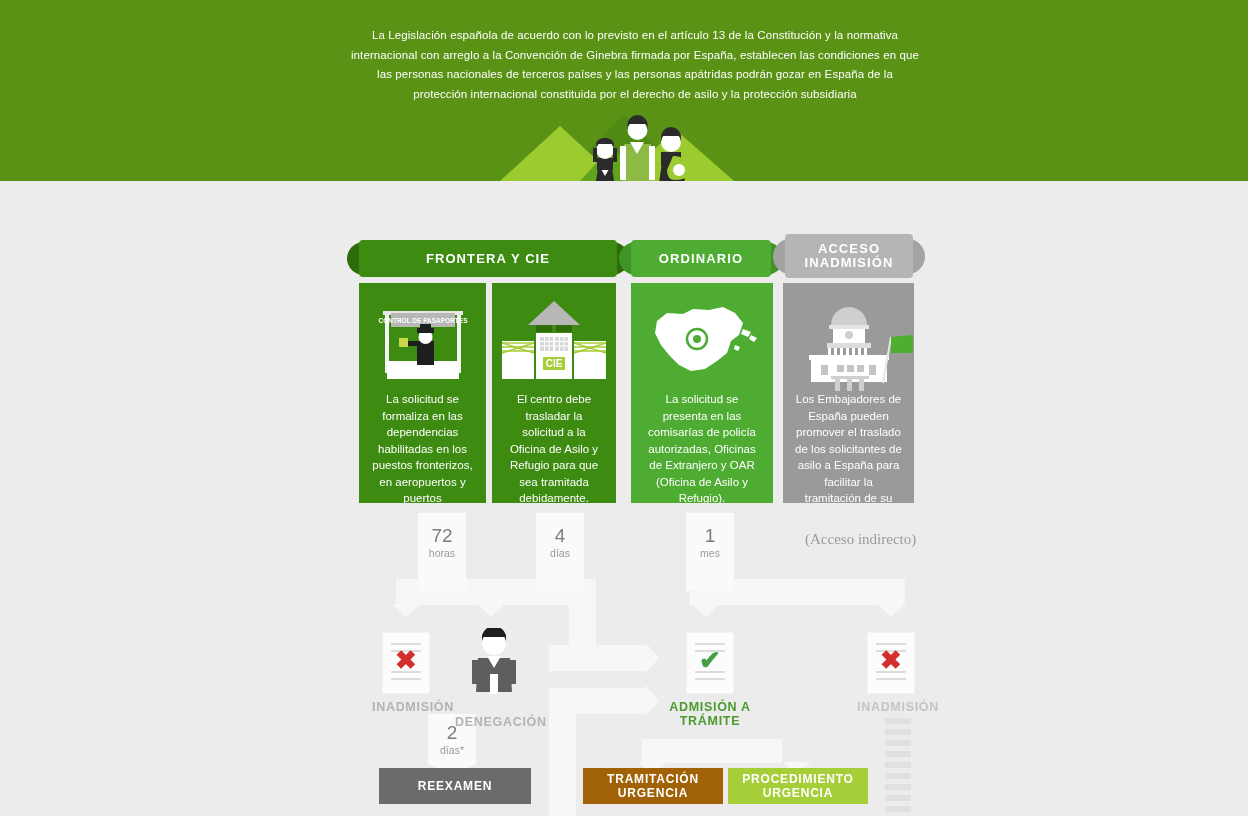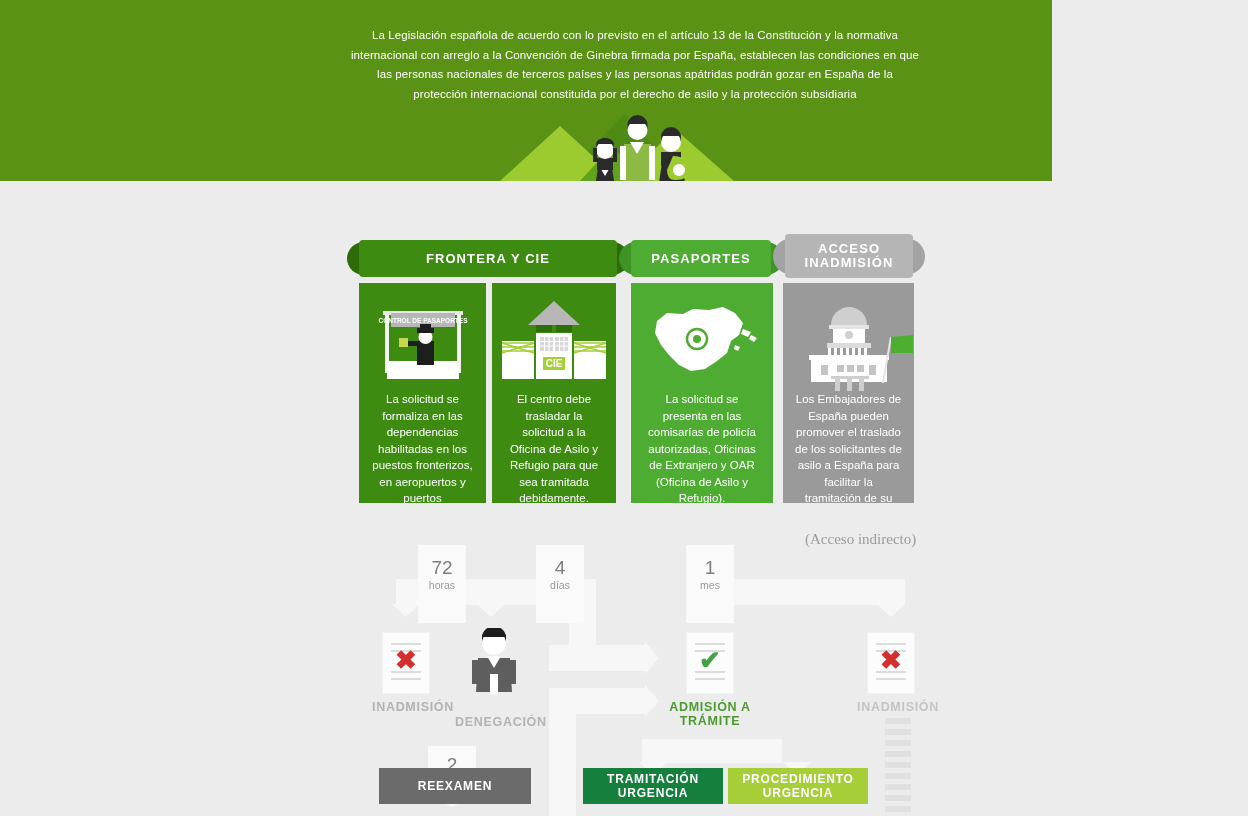--- a/index.html
+++ b/index.html
@@ -7,21 +7,21 @@
     width:1248px;height:816px;
     background:#ececec;
     font-family:"Liberation Sans", sans-serif;
     overflow:hidden;
     position:relative;
   }
   #stage{position:relative;width:1248px;height:816px;overflow:hidden;}
 
   
   .hero{
-    position:absolute;left:0;top:0;width:1052px;height:181px;
+    position:absolute;left:0;top:0;width:1248px;height:181px;
     background:#5a9216;overflow:hidden;
   }
   .hero-text{
     position:absolute;left:349px;top:26px;width:572px;
     text-align:center;color:#ffffff;
     font-size:11.5px;line-height:19.5px;letter-spacing:.1px;
   }
   .mountains{position:absolute;left:0;top:96px;width:1248px;height:85px;}
 
   
@@ -42,21 +42,21 @@
   .card{position:absolute;top:283px;height:220px;overflow:hidden;}
   .card .art{position:relative;height:108px;}
   .card .body{
     padding:0 12px;text-align:center;color:#ffffff;
     font-size:11.5px;line-height:16.5px;
   }
 
   
   .tbadge{
     position:absolute;width:48px;background:#fafafa;
-    text-align:center;color:#8a8a8a;margin-top:32px;
+    text-align:center;color:#8a8a8a;
   }
   .tbadge .num{display:block;font-size:19px;line-height:22px;color:#7d7d7d;}
   .tbadge .unit{display:block;font-size:10.5px;line-height:12px;color:#9a9a9a;}
   .tbadge .tip{
     position:absolute;left:0;bottom:-11px;width:0;height:0;
     border-left:24px solid transparent;border-right:24px solid transparent;
     border-top:11px solid #fafafa;
   }
 
   
@@ -155,21 +155,21 @@
 
   <div class="tab" style="left:359px;top:240px;width:258px;background:#3d8b11;">
     <span class="cap l" style="background:#2e6b09;"></span>
     <span class="cap r" style="background:#2e6b09;"></span>
     <span>FRONTERA Y CIE</span>
   </div>
 
   <div class="tab" style="left:631px;top:240px;width:140px;background:#4fac32;">
     <span class="cap l" style="background:#3f9426;"></span>
     <span class="cap r" style="background:#3f9426;"></span>
-    <span>PASAPORTES</span>
+    <span>ORDINARIO</span>
   </div>
 
   <div class="tab" style="left:785px;top:234px;width:128px;height:44px;background:#b5b5b5;flex-direction:column;">
     <span class="cap l" style="background:#a3a3a3;top:5px;height:35px;"></span>
     <span class="cap r" style="background:#a3a3a3;top:5px;height:35px;"></span>
     <span>ACCESO</span>
     <span>INADMISIÓN</span>
   </div>
 
   <div class="card" style="left:359px;width:127px;background:#3d8b11;">
@@ -380,21 +380,21 @@
       <span class="ln" style="top:45px;width:30px;"></span>
       <span class="mk" style="color:#d32f2f;">✖</span>
     </div>
     <div class="label" style="color:#c4c4c4;">INADMISIÓN</div>
   </div>
 
   <div class="btn" style="left:379px;top:768px;width:152px;height:36px;background:#6b6b6b;">
     <span>REEXAMEN</span>
   </div>
 
-  <div class="btn" style="left:583px;top:768px;width:140px;height:36px;background:#15803d;flex-direction:column;">
+  <div class="btn" style="left:583px;top:768px;width:140px;height:36px;background:#a16207;flex-direction:column;">
     <span>TRAMITACIÓN</span>
     <span>URGENCIA</span>
   </div>
 
   <div class="btn" style="left:728px;top:768px;width:140px;height:36px;background:#a6ce39;flex-direction:column;justify-content:center;">
     <span>PROCEDIMIENTO</span>
     <span>URGENCIA</span>
   </div>
 
 </div>

